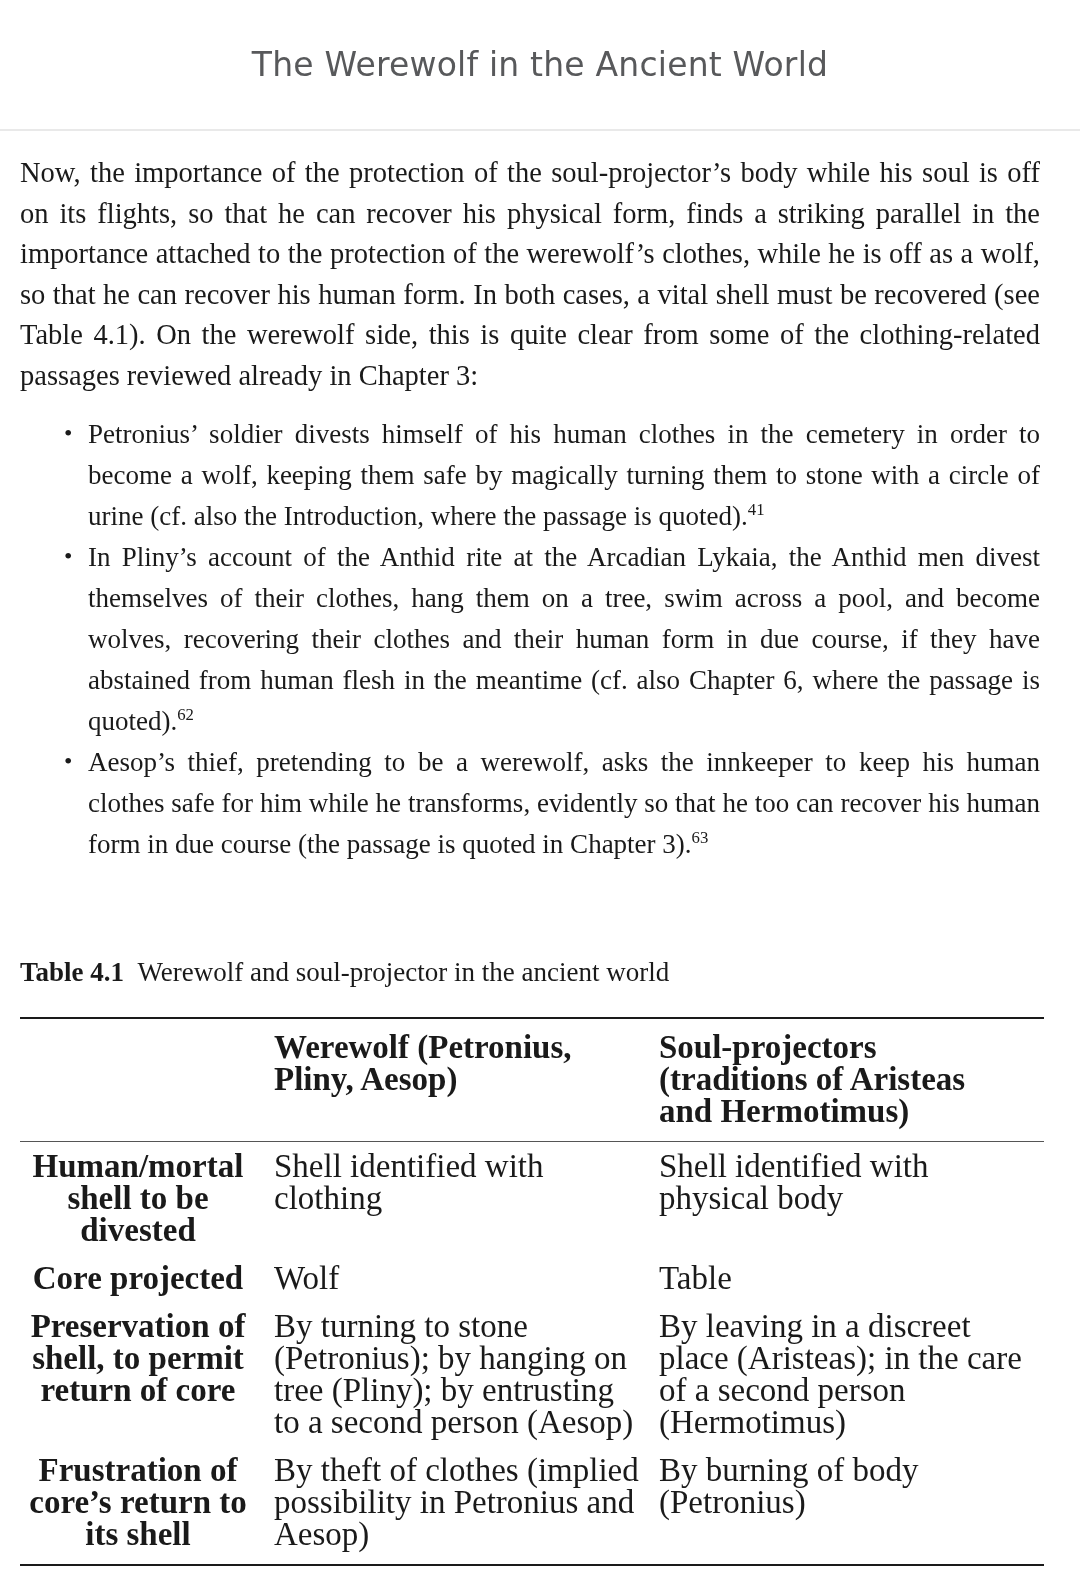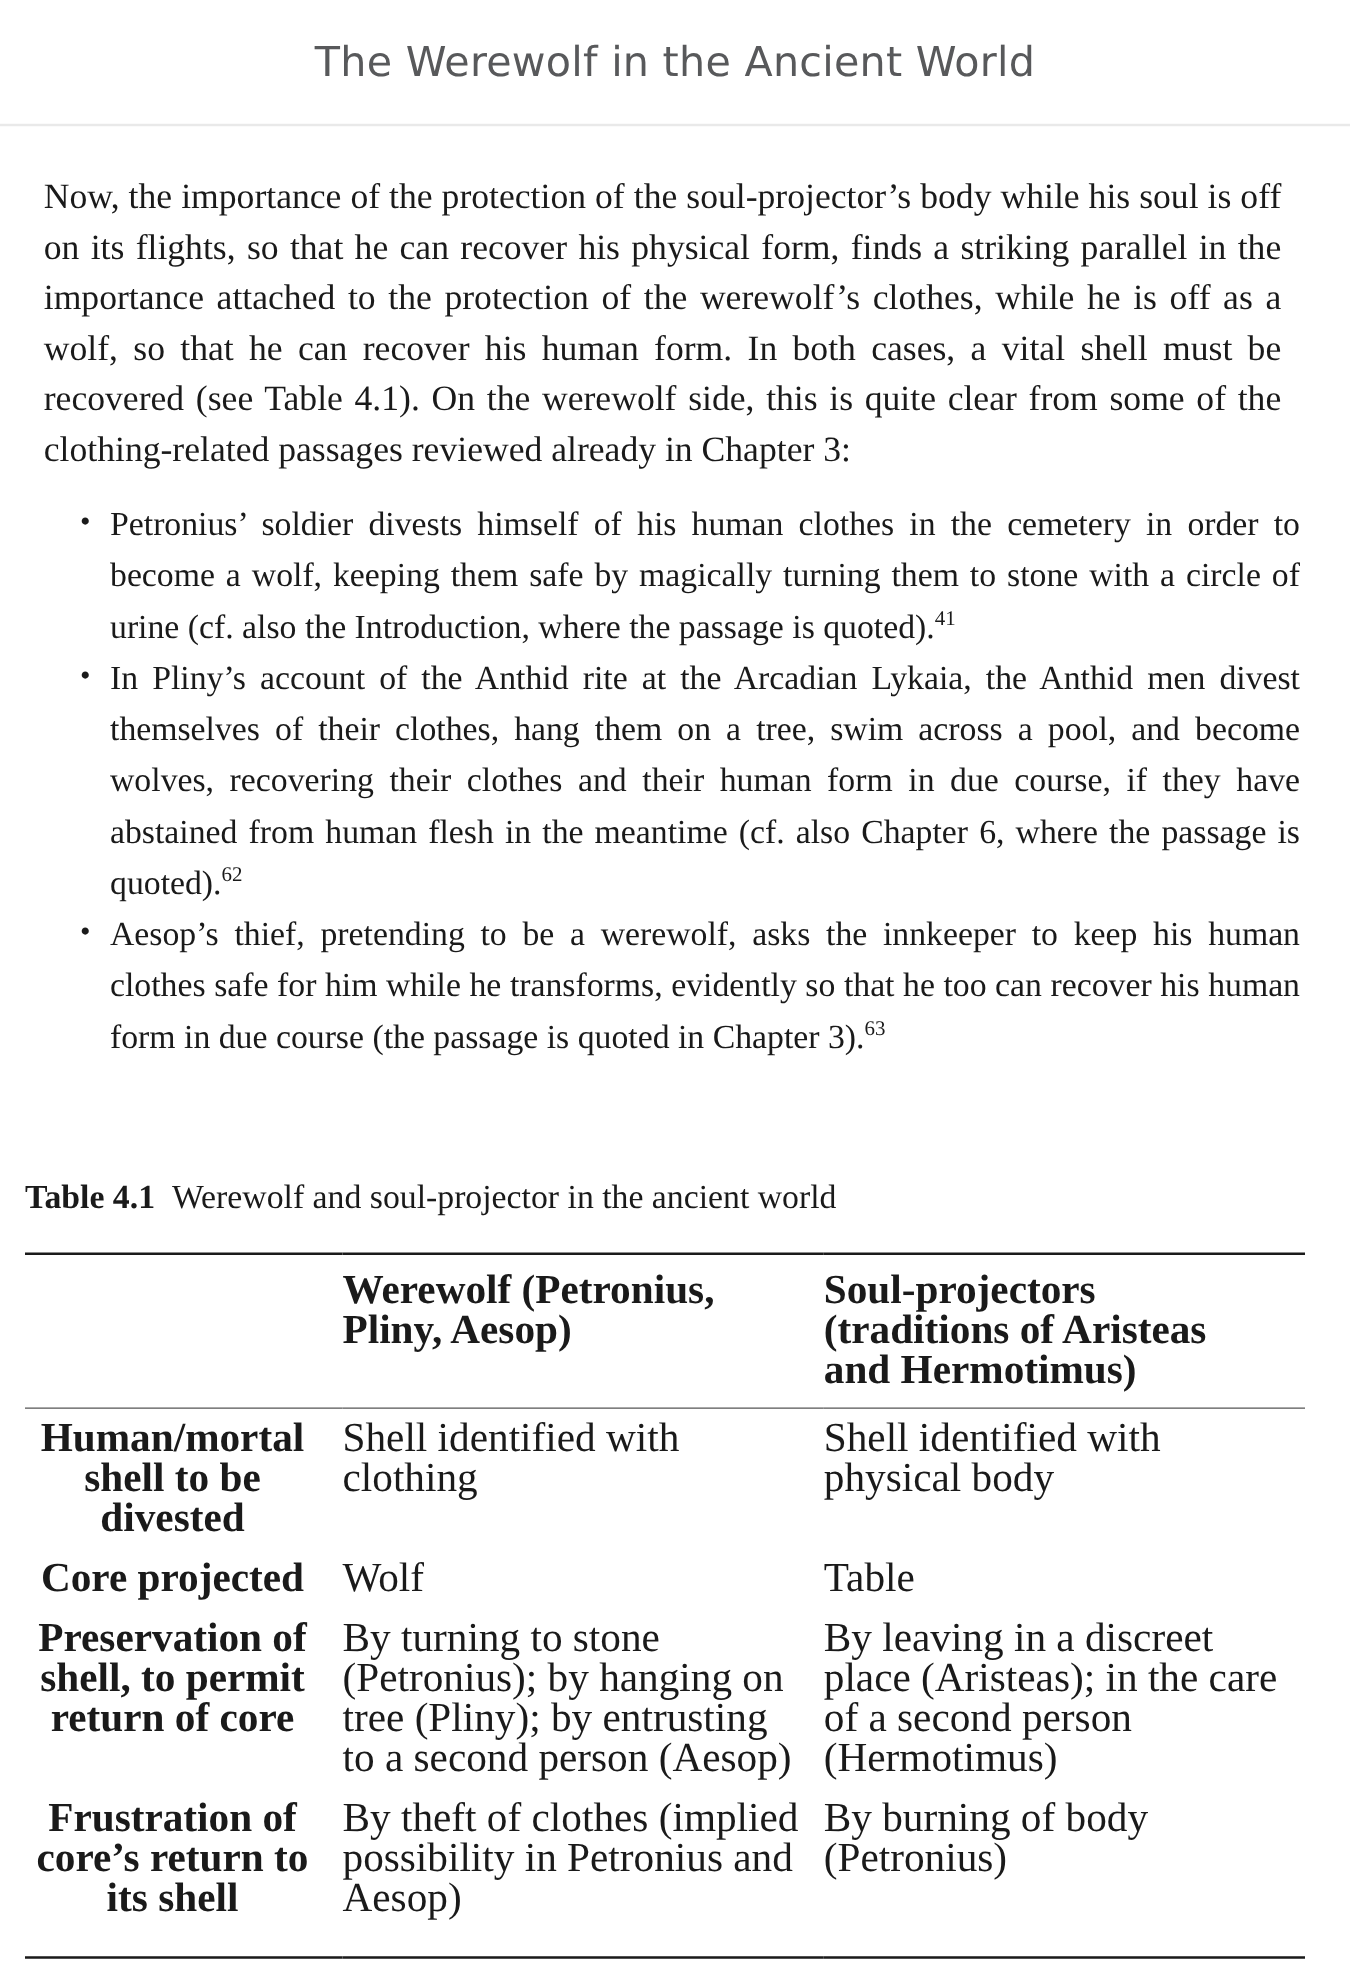--- a/index.html
+++ b/index.html
@@ -15,41 +15,41 @@
     -webkit-font-smoothing: antialiased;
   }
   .page {
     width: 1080px;
     min-height: 1584px;
     position: relative;
     box-sizing: border-box;
   }
   
   .header {
-    height: 101px;
+    height: 131px;
     display: flex;
     align-items: center;
     justify-content: center;
     border-bottom: 2px solid #e9e9e9;
     box-sizing: border-box;
   }
   .header-title {
     font-family: "DejaVu Sans", sans-serif;
     font-size: 33px;
     font-weight: 400;
     color: #58595b;
     letter-spacing: 0.2px;
   }
   
   .content {
     padding: 22px 40px 0 20px;
     box-sizing: border-box;
   }
   p.para {
-    margin: 15px;
+    margin: 0;
     font-size: 28.5px;
     line-height: 40.5px;
     text-align: justify;
     text-align-last: left;
     hyphens: auto;
   }
   ul.bullets {
     list-style: none;
     margin: 18px 0 0 0;
     padding: 0;
@@ -103,21 +103,21 @@
     padding: 12px 18px 14px 0;
     border-top: 2.5px solid #1a1a1a;
     border-bottom: 1.5px solid #555;
   }
   table.data tbody td {
     vertical-align: top;
     padding: 8px 18px 8px 0;
   }
   table.data tbody tr:last-child td {
     border-bottom: 2.5px solid #1a1a1a;
-    padding-bottom: 30px;
+    padding-bottom: 14px;
   }
   td.rowhead {
     font-weight: bold;
     text-align: center;
   }
   col.c1 { width: 254px; }
   col.c2 { width: 385px; }
   col.c3 { width: auto; }
 </style>
 </head>

